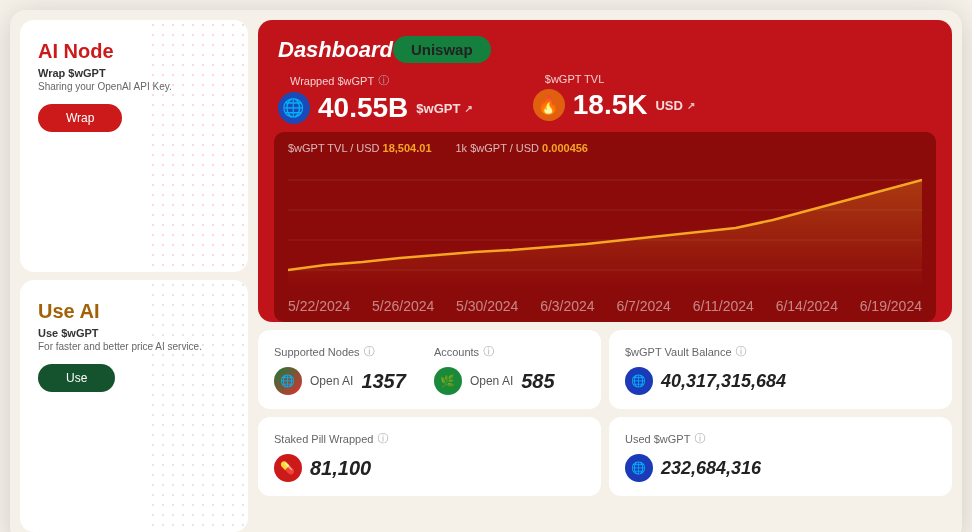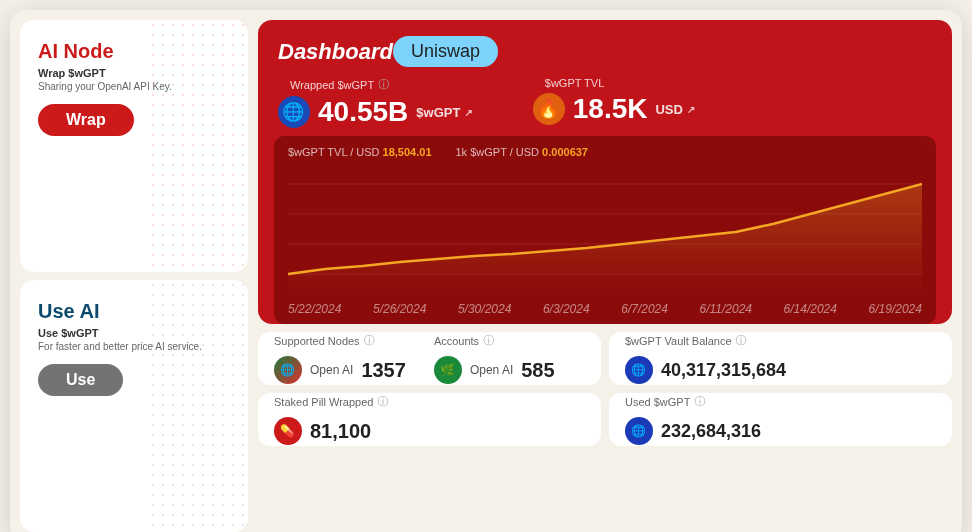--- a/index.html
+++ b/index.html
@@ -39,44 +39,44 @@
       position: relative;
       overflow: hidden;
       flex: 1;
     }
     .card-title {
       font-size: 20px;
       font-weight: 800;
       margin-bottom: 4px;
     }
     .card-title.red { color: #cc1a1a; }
-    .card-title.blue { color: #0c4a6e; }
+    .card-title.blue { color: #a16207; }
     .card-title.yellow { color: #c8900a; }
     .card-subtitle {
       font-size: 11px;
       font-weight: 600;
       color: #333;
       margin-bottom: 2px;
     }
     .card-desc {
       font-size: 10px;
       color: #666;
       margin-bottom: 12px;
     }
     .card-btn {
       border: none;
       border-radius: 20px;
       padding: 7px 28px;
-      font-size: 16px;
-      font-weight: 700;
+      font-size: 12px;
+      font-weight: 400;
       cursor: pointer;
       color: #fff;
     }
     .btn-red { background: #cc1a1a; }
-    .btn-blue { background: #737373; }
+    .btn-blue { background: #14532d; }
     .btn-yellow { background: #e8a020; color: #fff; }
 
     
     .main {
       flex: 1;
       display: flex;
       flex-direction: column;
       padding: 10px 10px 10px 0;
       gap: 8px;
     }
@@ -94,26 +94,26 @@
       align-items: center;
       margin-bottom: 10px;
     }
     .dashboard-title {
       font-size: 22px;
       font-weight: 800;
       color: #fff;
       font-style: italic;
     }
     .uniswap-btn {
-      background: #7dd3fc;
+      background: #15803d;
       border: none;
       border-radius: 20px;
       padding: 5px 18px;
-      font-size: 18px;
-      font-weight: 400;
+      font-size: 15px;
+      font-weight: 700;
       cursor: pointer;
       color: #222;
     }
     .tvl-row {
       display: flex;
       gap: 60px;
       margin-bottom: 8px;
     }
     .tvl-item {}
     .tvl-label {
@@ -179,35 +179,34 @@
     .chart-svg {
       width: 100%;
       height: 130px;
     }
     .chart-dates {
       display: flex;
       justify-content: space-between;
       padding: 4px 0 2px;
     }
     .chart-date-label {
-      font-size: 12px;
+      font-size: 14px;
       color: rgba(255,255,255,0.5);
-      font-style: italic;
     }
 
     
     .stats-row {
       display: flex;
       gap: 8px;
       flex: 0 0 auto;
     }
     .stat-card {
       background: #fff;
       border-radius: 12px;
-      padding: 1px 16px;
+      padding: 14px 16px;
       flex: 1;
       text-align: right;
     }
     .stat-label {
       font-size: 11px;
       color: #666;
       margin-bottom: 8px;
       display: flex;
       align-items: center;
       gap: 4px;
@@ -229,20 +228,21 @@
     .stat-icon.red-icon { background: #cc1a1a; }
     .stat-openai-label {
       font-size: 12px;
       color: #555;
       font-weight: 500;
     }
     .stat-number {
       font-size: 20px;
       font-weight: 800;
       color: #222;
+      font-style: italic;
     }
     .stat-number.large {
       font-size: 18px;
     }
     .info-icon {
       font-size: 11px;
       color: #aaa;
       cursor: help;
     }
 
@@ -325,21 +325,21 @@
       </div>
 
       <div class="chart-container">
         <div class="chart-meta">
           <div class="chart-meta-item">
             <span>$wGPT TVL / USD</span>
             <span class="chart-meta-value">18,504.01</span>
           </div>
           <div class="chart-meta-item">
             <span>1k $wGPT / USD</span>
-            <span class="chart-meta-value">0.000637</span>
+            <span class="chart-meta-value">0.000456</span>
           </div>
         </div>
         <svg class="chart-svg" viewBox="0 0 680 130" preserveAspectRatio="none">
           <defs>
             <linearGradient id="chartFill" x1="0" y1="0" x2="0" y2="1">
               <stop offset="0%" stop-color="#f5a623" stop-opacity="0.3"></stop>
               <stop offset="100%" stop-color="#f5a623" stop-opacity="0.0"></stop>
             </linearGradient>
           </defs>
 

